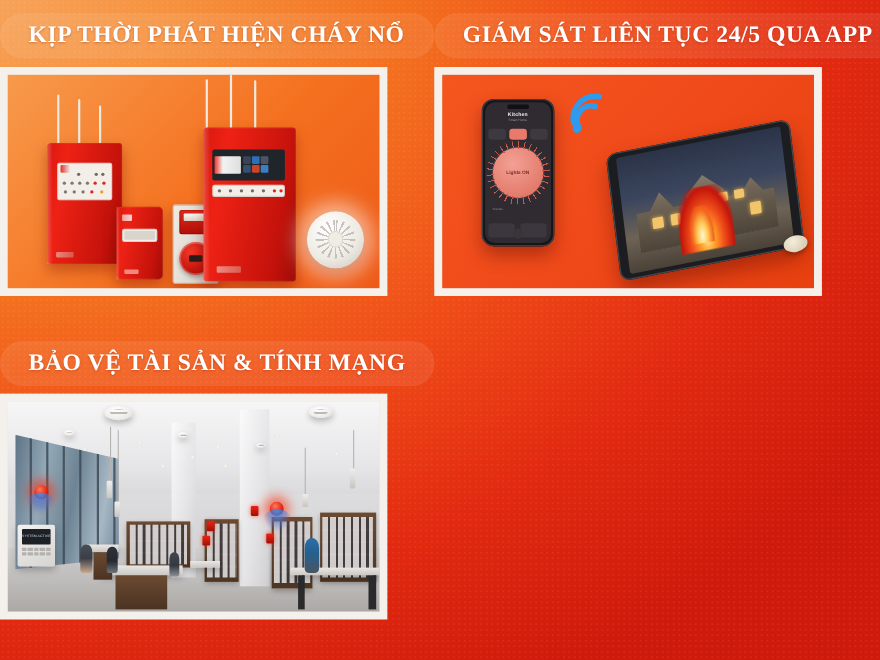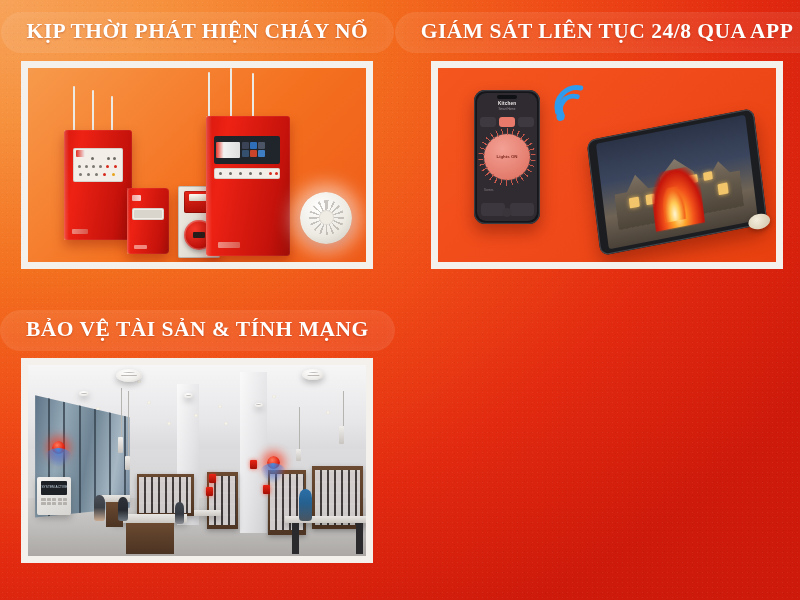--- a/index.html
+++ b/index.html
@@ -26,21 +26,21 @@
     background-position:0 0, 3px 2px;
   }
 
   
   #grid {
     position:absolute; inset:0;
     display:grid;
     grid-template-columns:1fr 1fr;
     grid-template-rows:1fr 1fr;
   }
-  .cell { position:relative; display:flex; flex-direction:column; align-items:center; }
+  .cell { position:relative; display:flex; flex-direction:column; }
 
   
   .title-wrap {
     position:relative;
     margin-top:12px;
     padding:7px 26px 9px;
     border-radius:22px;
     background:rgba(255,255,255,.075);
     box-shadow:inset 0 0 14px rgba(255,255,255,.05);
   }
@@ -411,21 +411,21 @@
           <div style="position:absolute;left:12px;bottom:8px;width:22px;height:6px;background:linear-gradient(90deg,#F3B0A6,#DC7366);border-radius:1px;opacity:.75;"></div>
         </div>
 
         <div class="sd1" style="right:14px;bottom:18px;width:52px;height:52px;"></div>
       </div>
     </div>
   </div>
 
   <div class="cell r1">
     <div class="title-wrap">
-      <div class="title">GIÁM SÁT LIÊN TỤC 24/8 QUA APP</div>
+      <div class="title">GIÁM SÁT LIÊN TỤC 24/5 QUA APP</div>
     </div>
     <div class="frame">
       <div class="photo p2">
 
         <svg class="wifi" viewBox="0 0 40 36">
           <path d="M6 26 A20 20 0 0 1 33 6" stroke="#2E9BEE" stroke-width="5" fill="none" stroke-linecap="round"></path>
           <path d="M10 30 A13 13 0 0 1 28 14" stroke="#2E9BEE" stroke-width="5" fill="none" stroke-linecap="round"></path>
           <circle cx="8" cy="31" r="4" fill="#2E9BEE"></circle>
         </svg>
 

